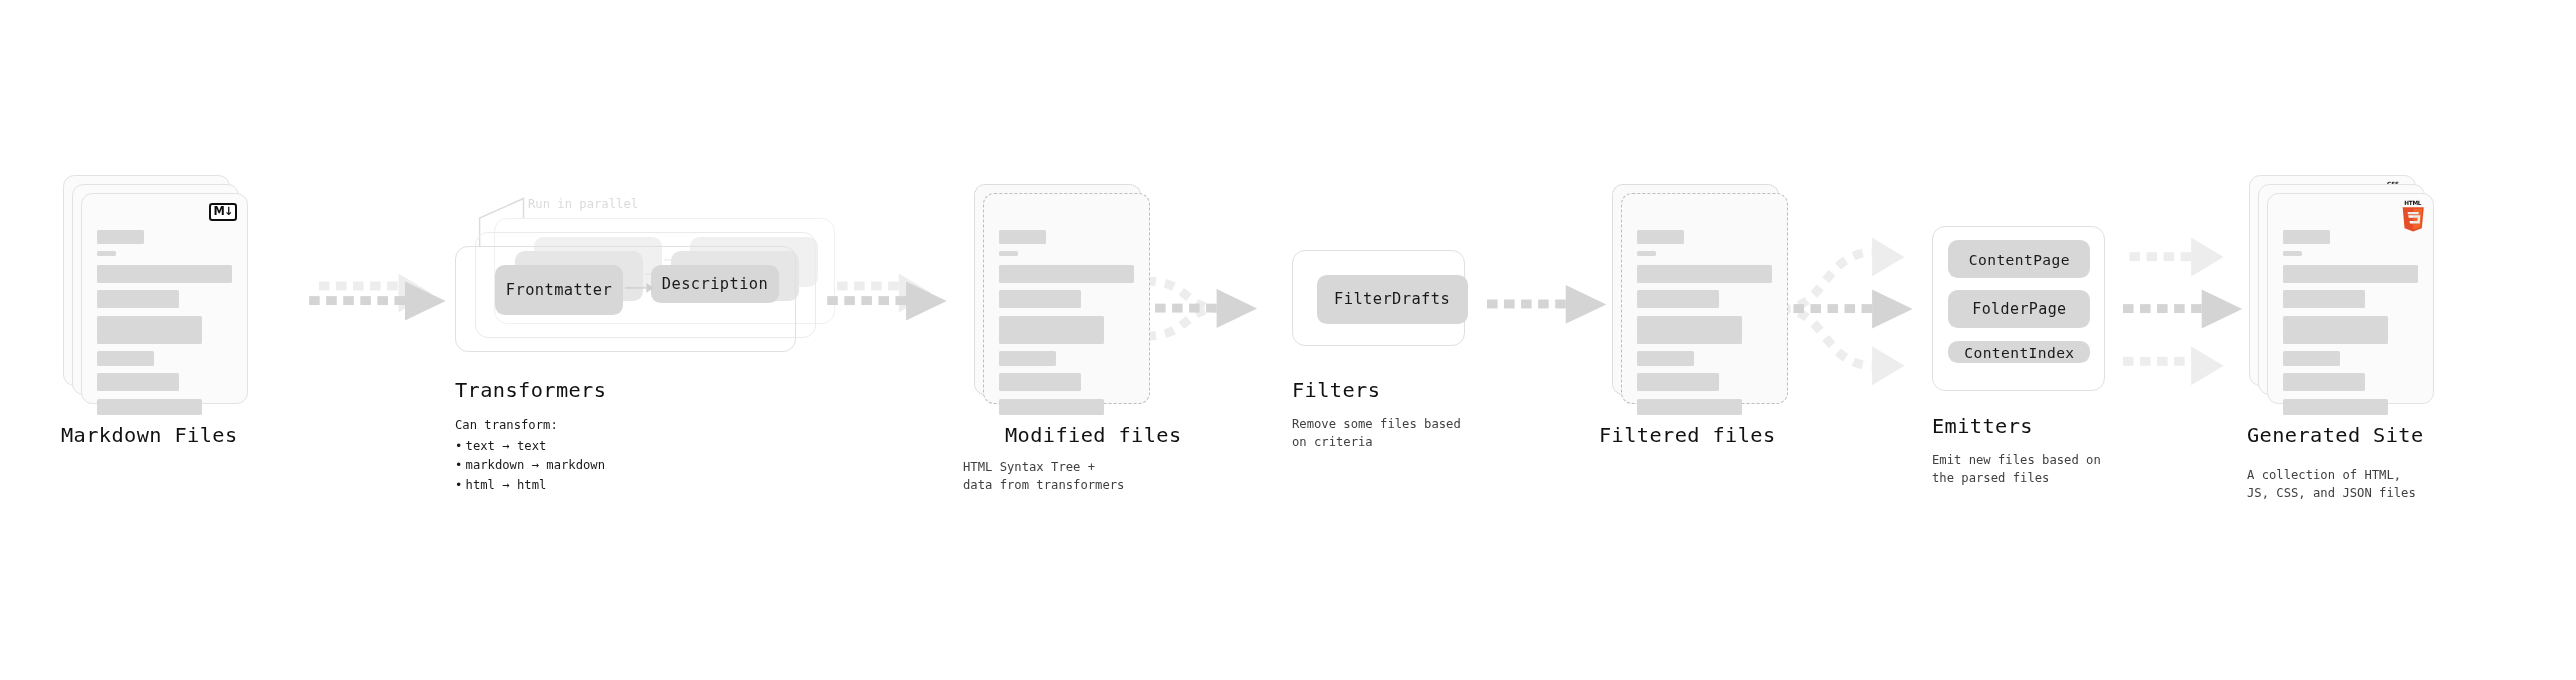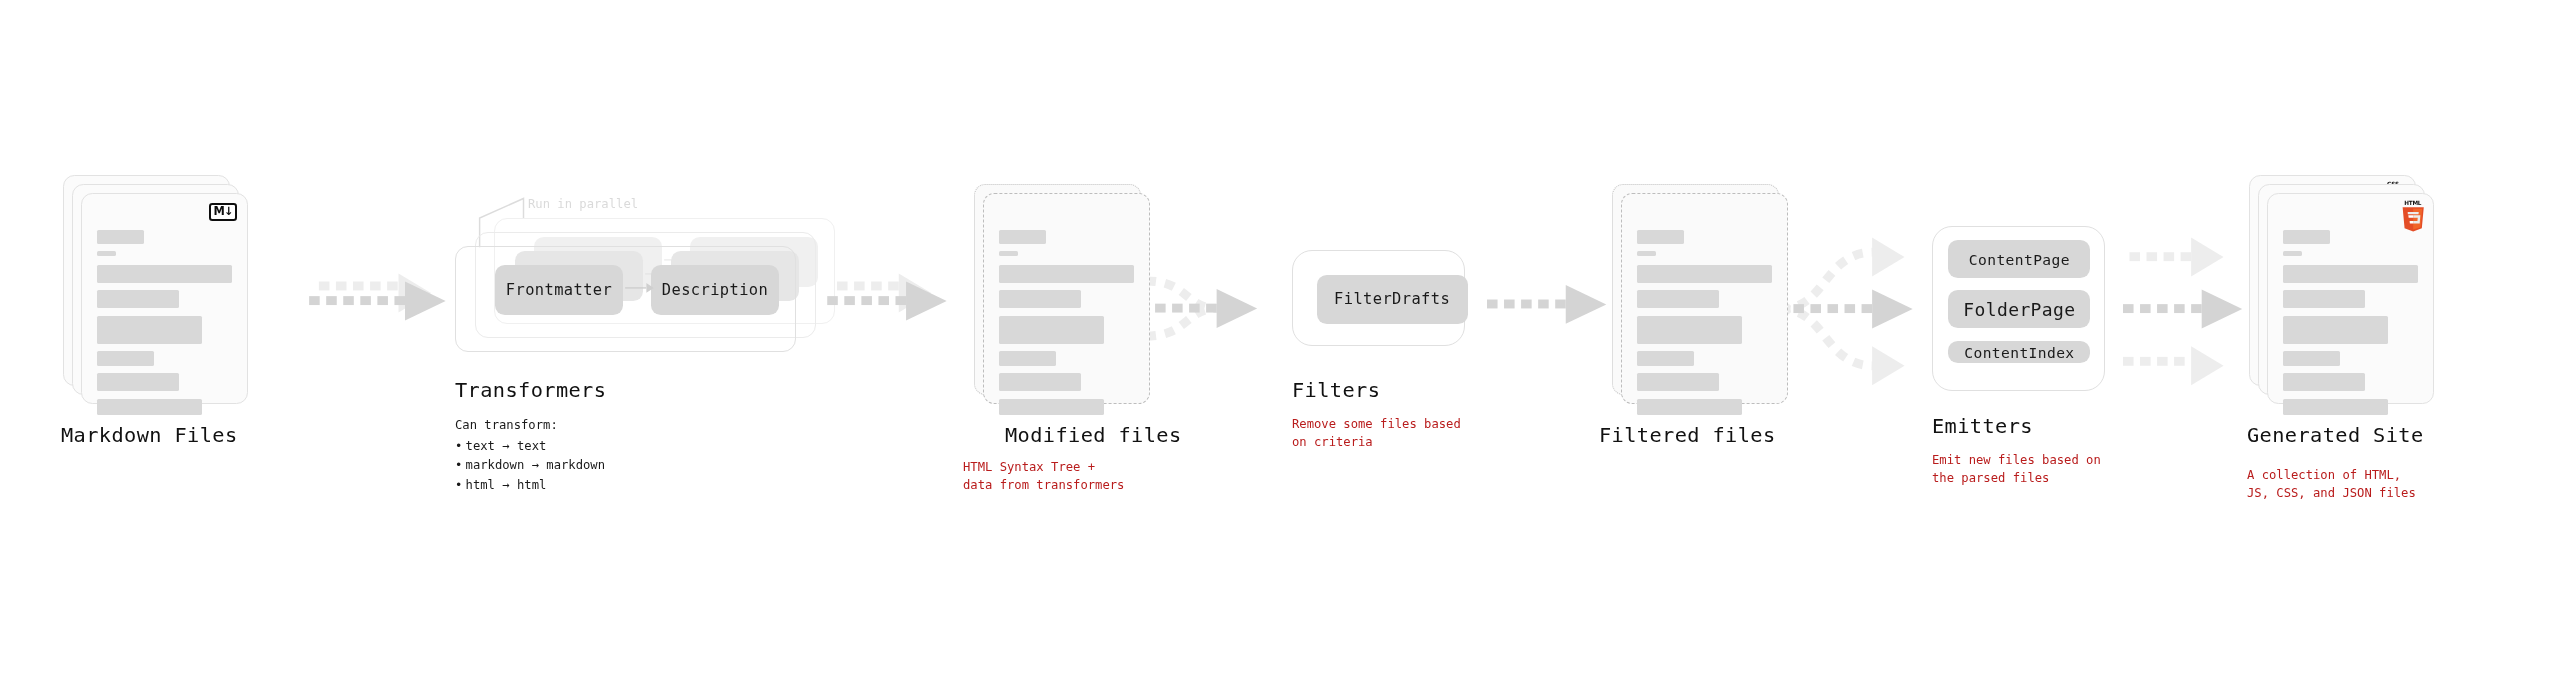--- a/index.html
+++ b/index.html
@@ -55,21 +55,21 @@
   .css3 .ttl{
     position:absolute;top:-7.3px;left:0;width:100%;text-align:center;
     font-family:"DejaVu Sans","Liberation Sans",sans-serif;
     font-weight:700;font-size:5.7px;color:#111;
   }
   .jslogo{width:24.4px;height:16.3px;background:#f7df1e;border-radius:0.8px;}
 
   
   .group-box{
     position:absolute;box-sizing:border-box;
-    border:1.3px solid #e0e0e0;border-radius:20px;background:#ffffff;
+    border:1.3px solid #e0e0e0;border-radius:13px;background:#ffffff;
   }
   .pill{
     position:absolute;box-sizing:border-box;
     background:#d7d7d7;border-radius:9.8px;
     display:flex;align-items:center;justify-content:center;
     font-size:15.4px;color:#1a1a1a;letter-spacing:0.4px;white-space:nowrap;
   }
 
   
   .tgroup{position:absolute;}
@@ -78,21 +78,21 @@
   .tpill{position:absolute;box-sizing:border-box;border-radius:9.8px;
     display:flex;align-items:center;justify-content:center;white-space:nowrap;
     font-size:15.4px;letter-spacing:0.4px;}
 
   
   .title{
     position:absolute;font-size:20.3px;letter-spacing:0.4px;color:#111111;
     white-space:nowrap;
   }
   .subtitle{
-    position:absolute;font-size:12.2px;line-height:1.45;color:#b91c1c;
+    position:absolute;font-size:12.2px;line-height:1.45;color:#404040;
     white-space:pre-line;
   }
   .parallel-label{
     position:absolute;font-size:12.2px;color:#dadada;white-space:nowrap;
   }
   .bullets{position:absolute;font-size:12.2px;line-height:1.62;color:#1a1a1a;}
   .bullets .hdr{margin:0 0 0.8px 0;}
   .bullets ul{list-style:none;margin:0;padding:0 0 0 10.6px;}
   .bullets li{position:relative;}
   .bullets li:before{content:"\2022";position:absolute;left:-10.6px;top:0;}
@@ -182,21 +182,21 @@
       <div class="tpill" style="left:39px;top:18px;width:128px;height:50px;background:#e6e6e6;"></div>
       <div class="tpill" style="left:195px;top:18px;width:128px;height:50px;background:#e6e6e6;"></div>
       <svg style="position:absolute;left:169px;top:36px;" width="28" height="9.8" viewBox="0 0 34 12">
         <line x1="0" y1="6" x2="26" y2="6" stroke="#e4e4e4" stroke-width="1.6"></line>
         <polygon points="26,1 34,6 26,11" fill="#e4e4e4"></polygon>
       </svg>
     </div>
 
     <div class="tlayer" style="left:0;top:28.4px;width:341px;height:106px;border-color:#e0e0e0;">
       <div class="tpill" style="left:39px;top:18px;width:128px;height:50px;background:#d7d7d7;color:#1a1a1a;">Frontmatter</div>
-      <div class="tpill" style="left:195px;top:18px;width:128px;height:50px;background:#d7d7d7;color:#1a1a1a;">Description</div>
+      <div class="tpill" style="left:195px;top:18px;width:128px;height:38px;background:#d7d7d7;color:#1a1a1a;">Description</div>
       <svg style="position:absolute;left:169px;top:36px;" width="28" height="9.8" viewBox="0 0 34 12">
         <line x1="0" y1="6" x2="26" y2="6" stroke="#cfcfcf" stroke-width="1.8"></line>
         <polygon points="26,0 35,6 26,12" fill="#cfcfcf"></polygon>
       </svg>
     </div>
   </div>
 
   <div class="title" style="left:455px;top:378px;">Transformers</div>
   <div class="bullets" style="left:455px;top:416px;">
     <div class="hdr">Can transform:</div>
@@ -303,21 +303,21 @@
       <rect x="42" y="84" width="13" height="11"></rect>
         <rect x="63" y="84" width="13" height="11"></rect>
       <rect x="84" y="84" width="13" height="11"></rect>
         <rect x="105" y="84" width="13" height="11"></rect>
       <polygon points="118,66 168,90 118,114"></polygon>
     </g>
   </svg>
 
   <div class="group-box" style="left:1932px;top:226px;width:173px;height:165px;">
     <div class="pill" style="left:15.4px;top:13px;width:142px;height:38px;font-size:14.6px;">ContentPage</div>
-    <div class="pill" style="left:15.4px;top:63px;width:142px;height:38px;font-size:18px;">FolderPage</div>
+    <div class="pill" style="left:15.4px;top:63px;width:142px;height:38px;font-size:15px;">FolderPage</div>
     <div class="pill" style="left:15.4px;top:114px;width:142px;height:22px;font-size:14.6px;">ContentIndex</div>
   </div>
   <div class="title" style="left:1932px;top:414px;">Emitters</div>
   <div class="subtitle" style="left:1932px;top:452px;">Emit new files based on
 the parsed files</div>
 
   <svg class="node" style="left:2123px;top:236px;" width="146" height="146" viewBox="0 0 180 180">
     <g fill="#ededed">
       <rect x="8" y="20" width="13" height="11"></rect>
         <rect x="29" y="20" width="13" height="11"></rect>

